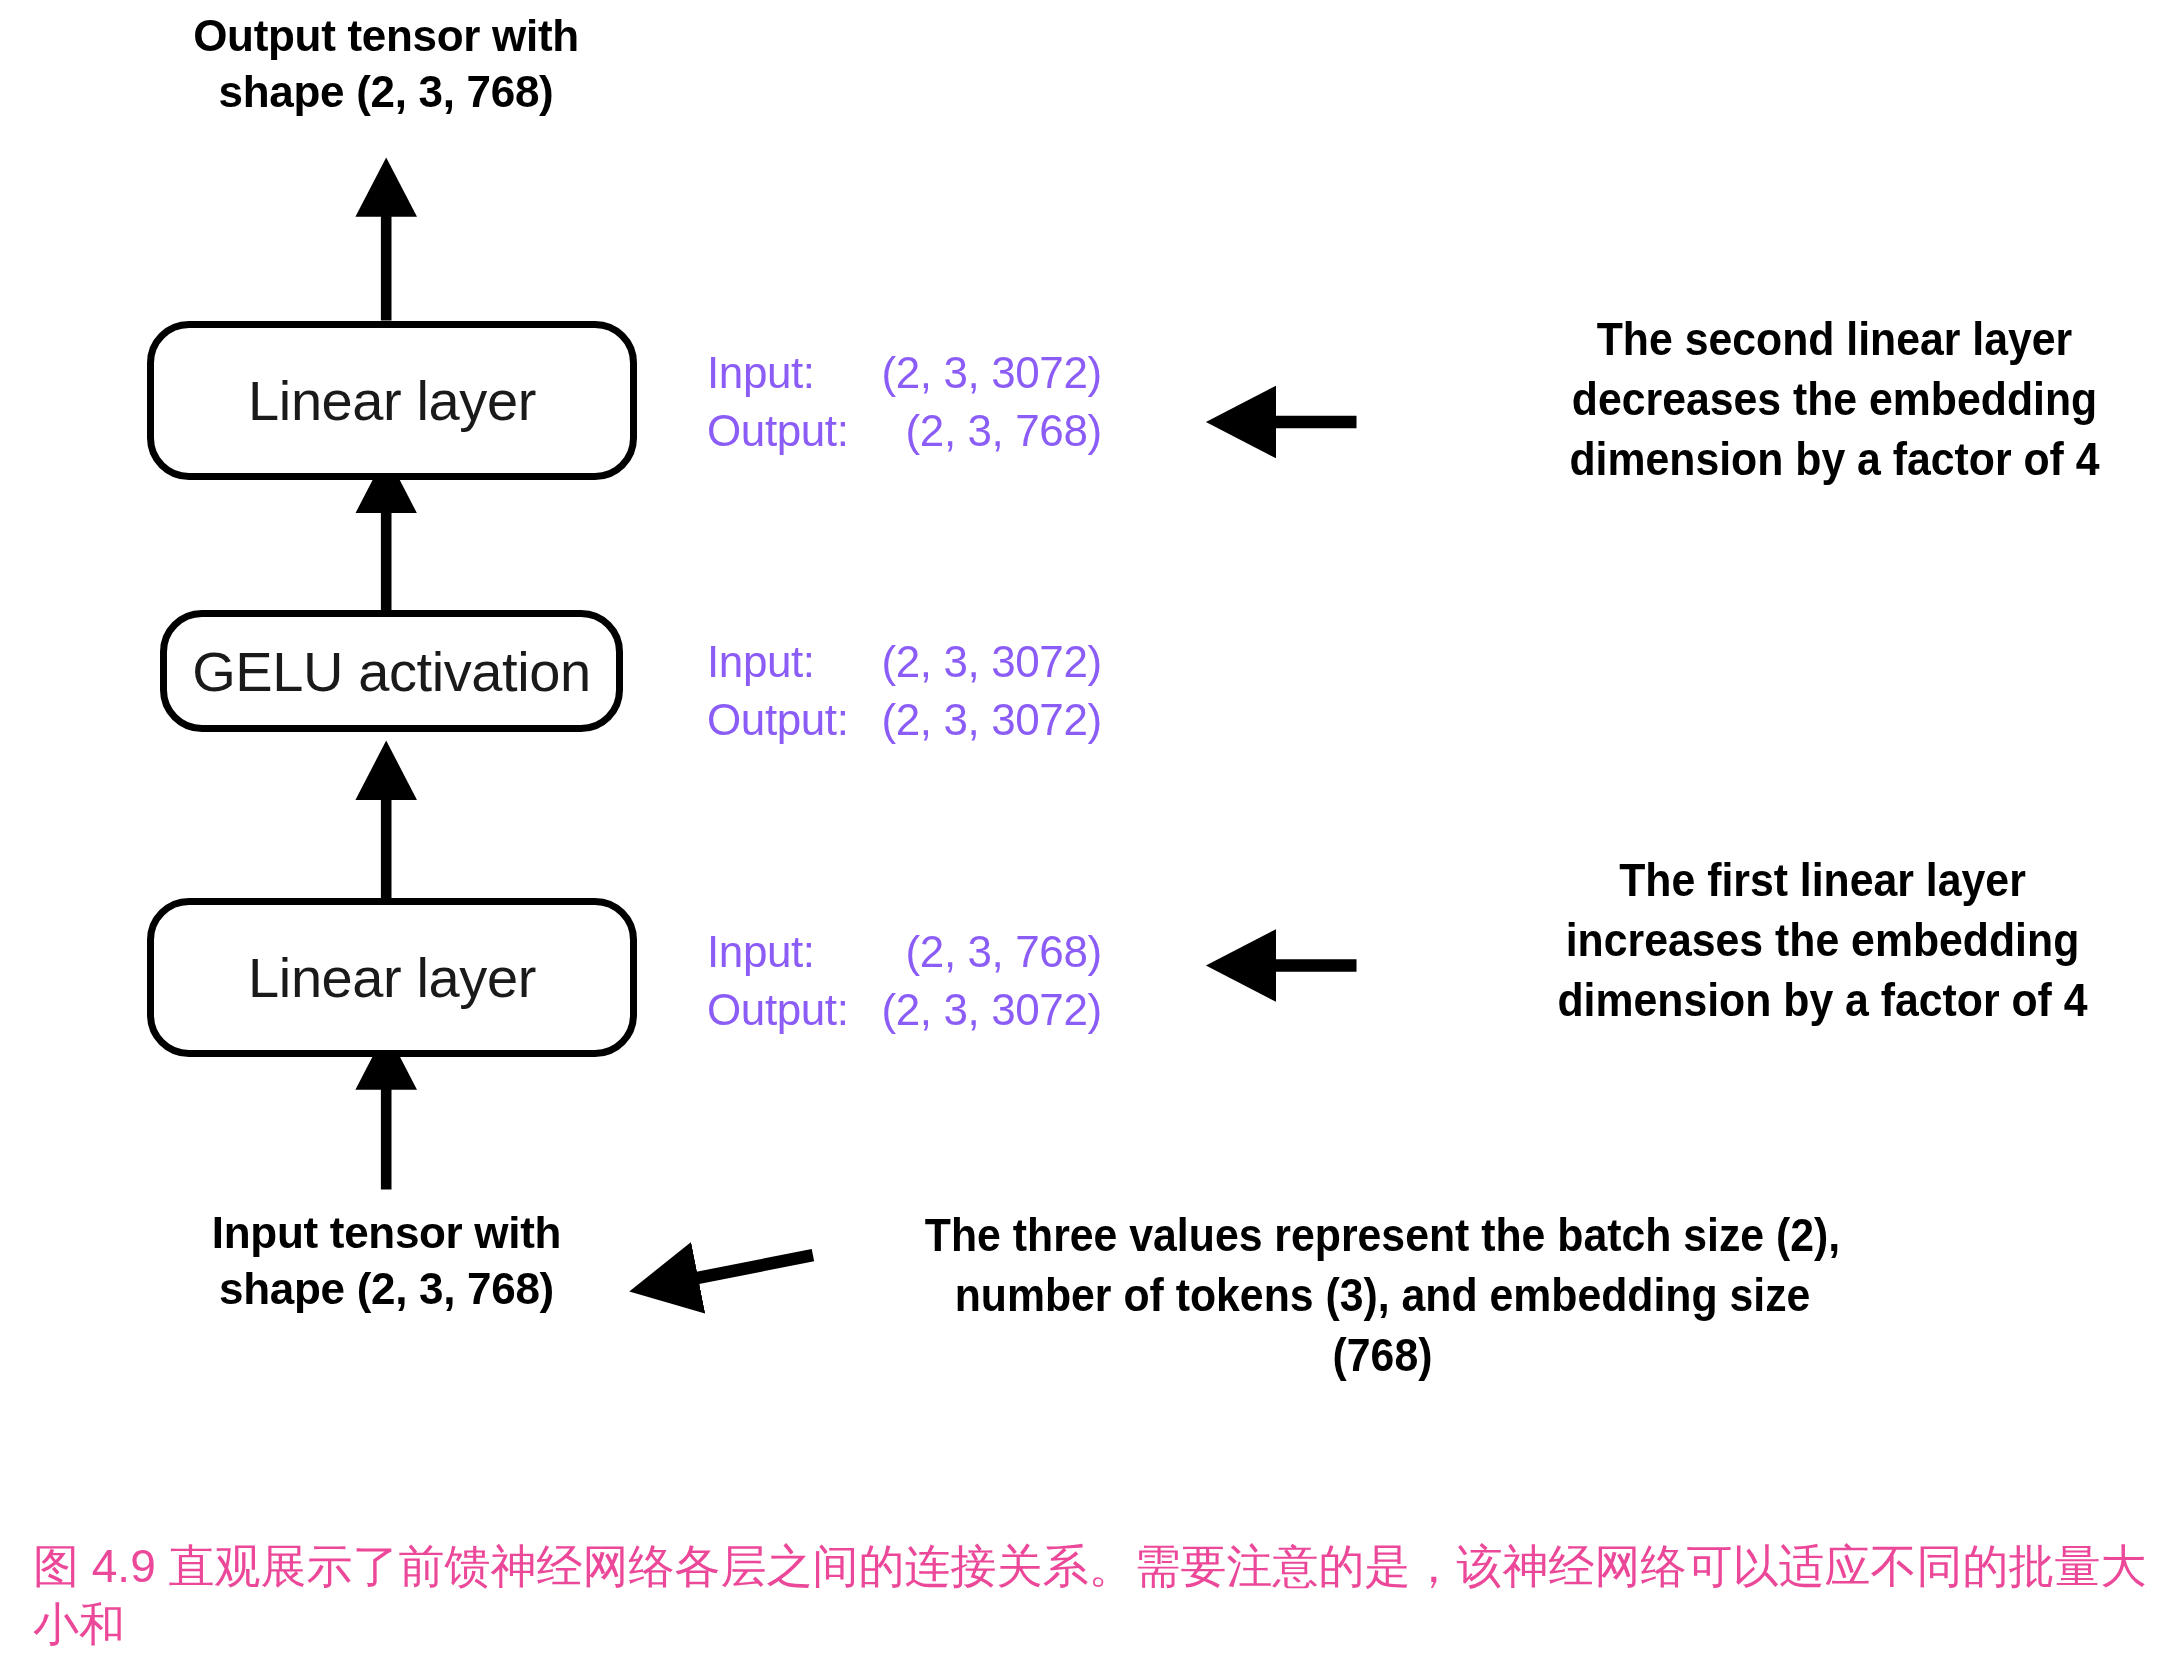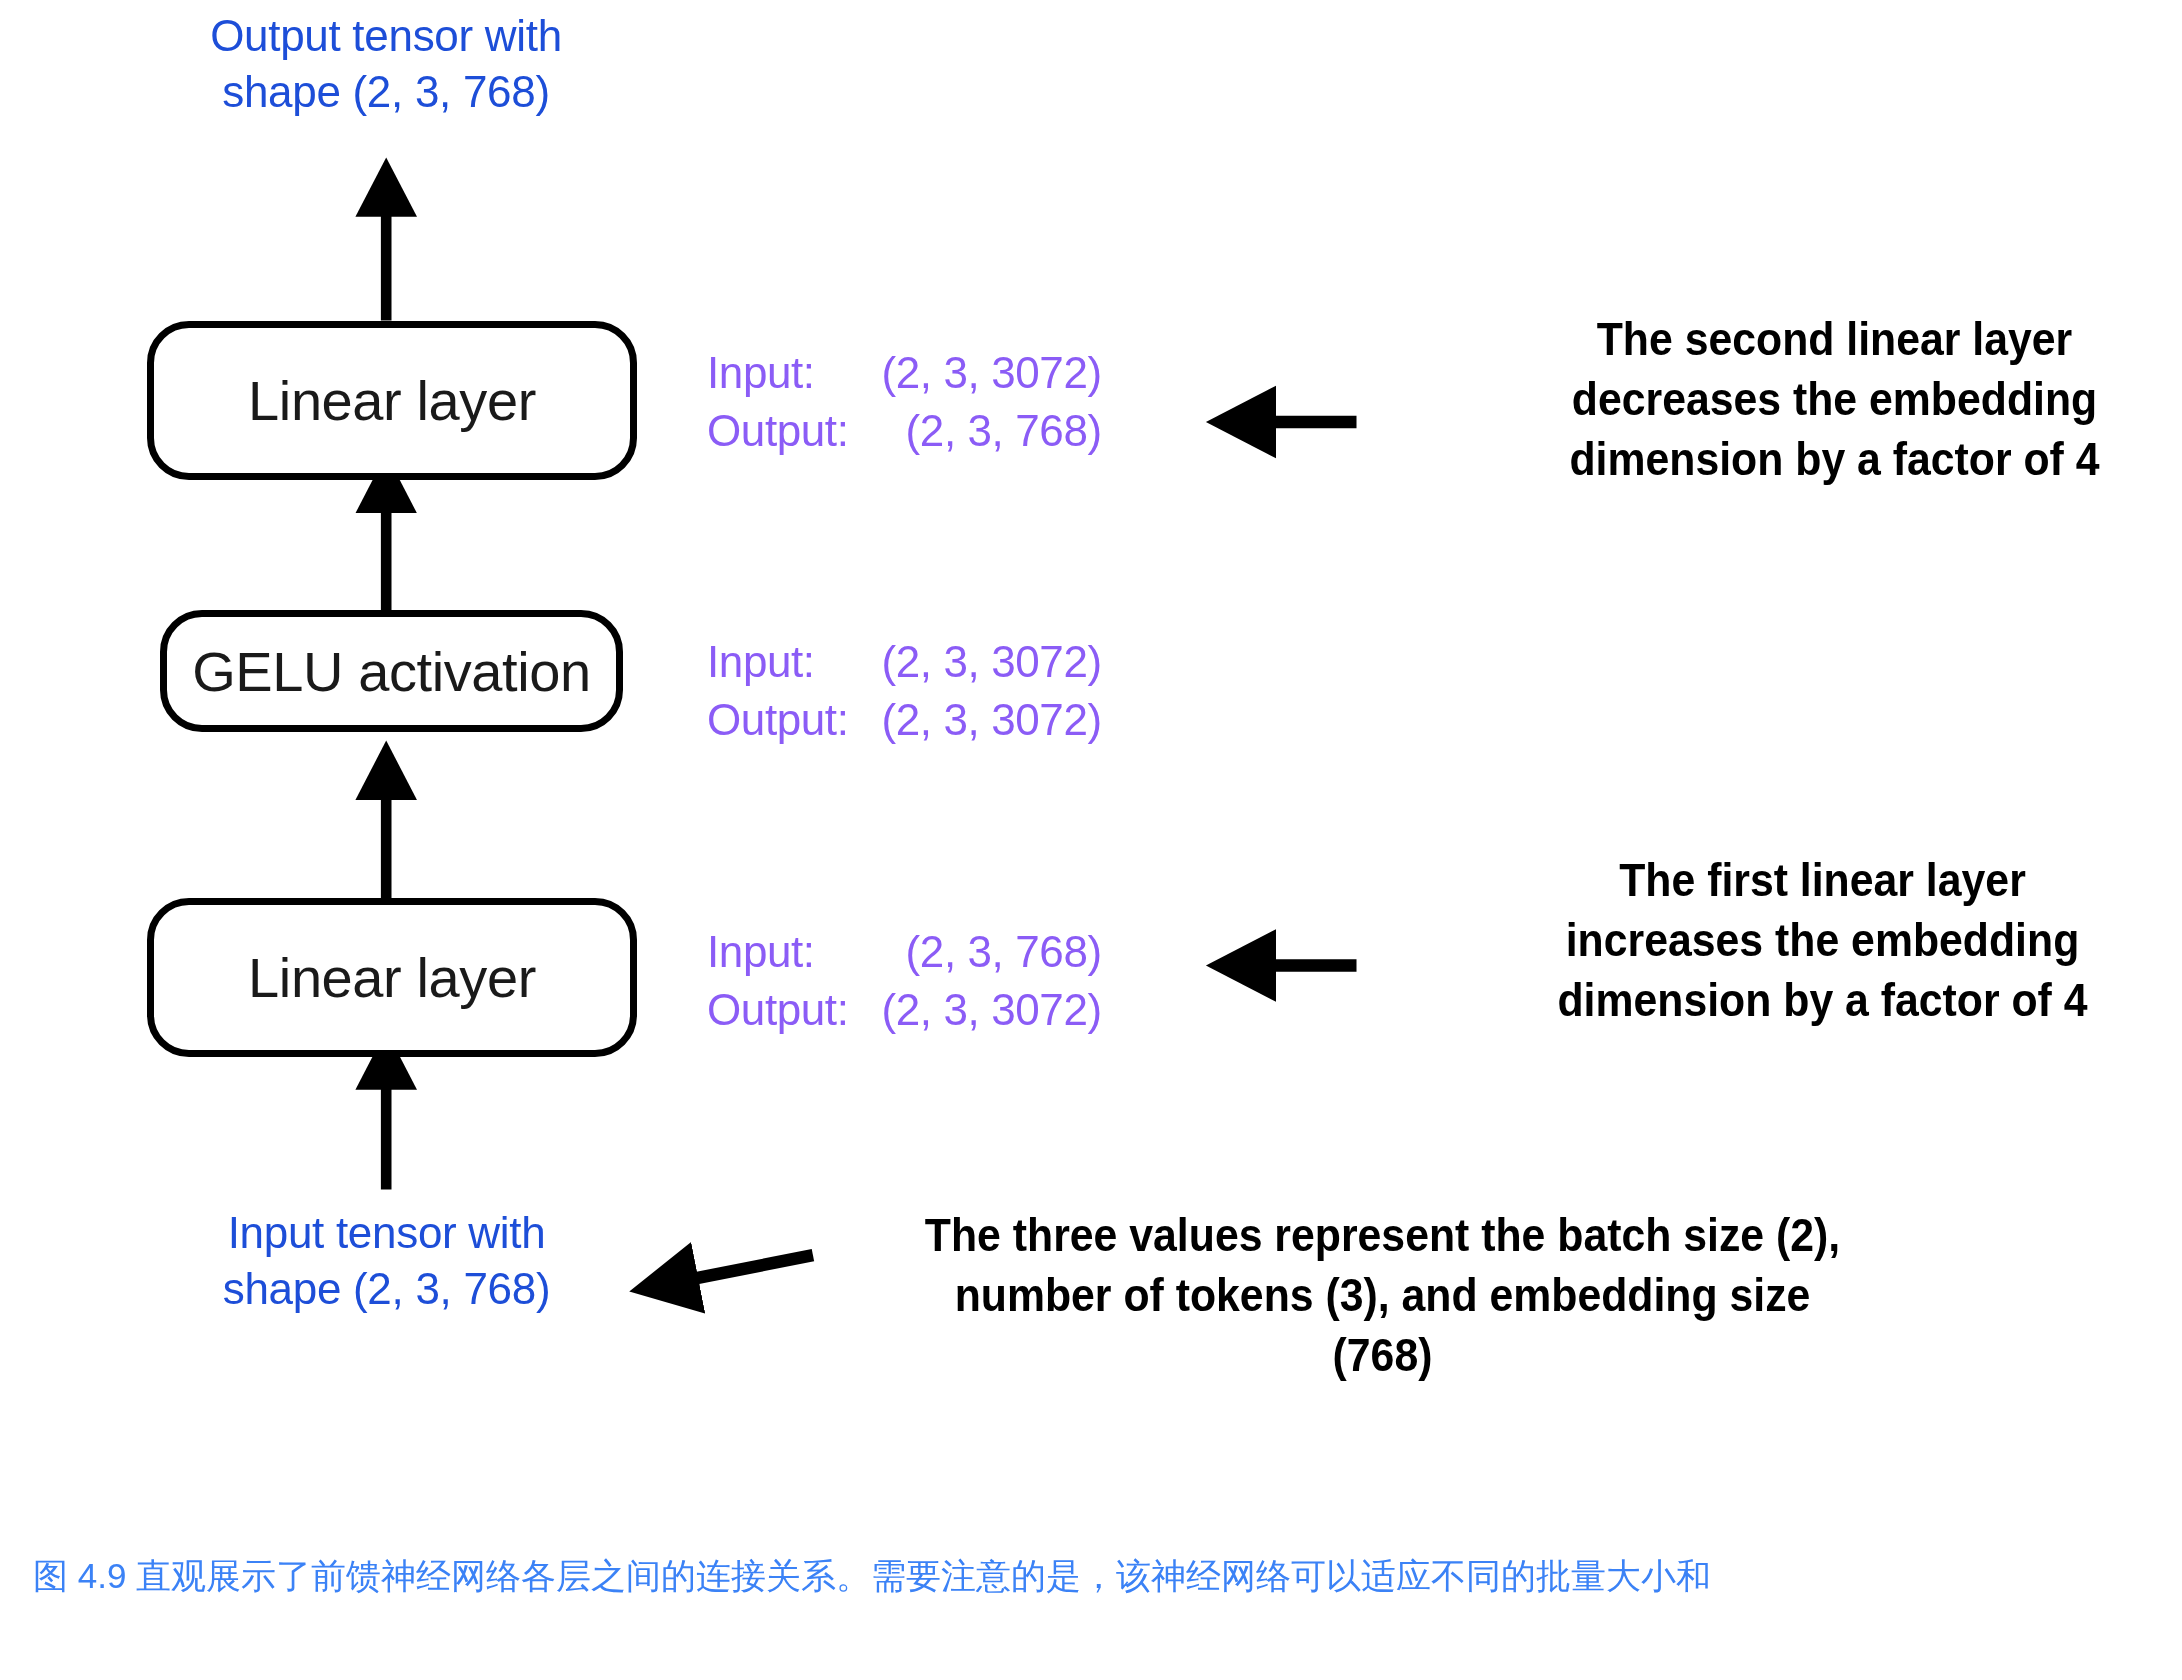--- a/index.html
+++ b/index.html
@@ -17,24 +17,25 @@
   }
 
   
   .abs { position: absolute; }
 
   
   .tensor-label {
     font-family: "Liberation Sans", sans-serif;
     font-size: 44px;
     line-height: 56px;
-    color: #1d4ed8;
+    color: #000000;
     text-align: center;
     white-space: pre-line;
     letter-spacing: -0.3px;
+    font-weight: bold;
   }
 
   
   .node-box {
     box-sizing: border-box;
     border: 7.7px solid #000000;
     border-radius: 42px;
     background: #ffffff;
     display: flex;
     align-items: center;
@@ -73,25 +74,24 @@
     color: #000000;
     text-align: center;
     white-space: pre-line;
     transform: scaleX(0.93);
     transform-origin: center center;
   }
 
   
   .caption {
     font-family: "Liberation Sans", sans-serif;
-    font-size: 35px;
+    font-size: 46px;
     line-height: 58px;
-    color: #3b82f6;
+    color: #ec4899;
     letter-spacing: 0px;
-    margin-top: 10px;
   }
 
   
   #arrow-layer {
     position: absolute;
     left: 0; top: 0;
     width: 2182px;
     height: 1680px;
     pointer-events: none;
   }

